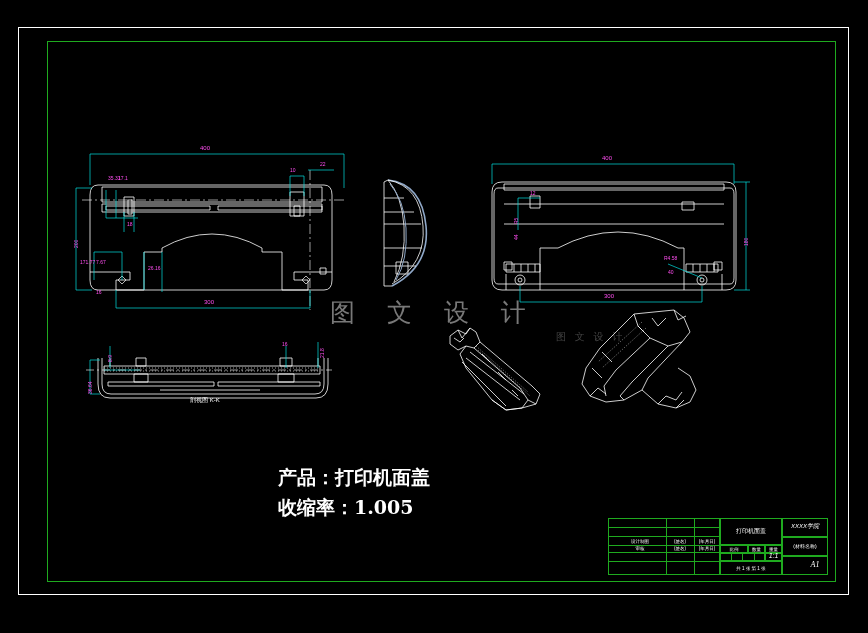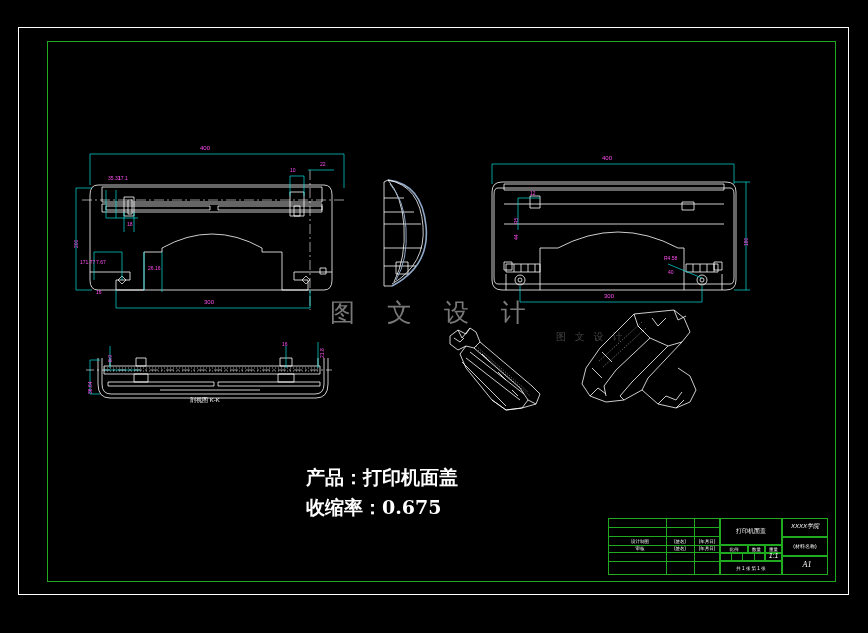--- a/index.html
+++ b/index.html
@@ -26,21 +26,21 @@
   .whtxt{position:absolute;color:#fff;font-size:5px;line-height:5px;white-space:nowrap;}
 
   
   .watermark{left:330px;top:296px;color:#8d8d8d;font-size:25px;letter-spacing:12px;
              font-family:"DejaVu Sans",sans-serif;white-space:nowrap;opacity:.85;}
   .watermark2{left:556px;top:330px;color:#707070;font-size:10px;letter-spacing:3px;white-space:nowrap;opacity:.6;}
 
   
   .prodblock{left:278px;top:462px;color:#fff;font-family:"DejaVu Serif",serif;
              font-size:19px;line-height:30px;white-space:nowrap;font-style:italic;font-weight:600;}
-  .prodblock div{font-style:normal;margin-left:28px;}
+  .prodblock div{font-style:normal;}
 
   
   .titleblock{left:608px;top:518px;width:220px;height:57px;}
   .tb-cell{position:absolute;box-sizing:border-box;border:1px solid #1faa1f;}
   .tb-txt{position:absolute;color:#ffffff;font-size:4.5px;line-height:5px;white-space:nowrap;
           text-align:center;font-family:"Liberation Sans",sans-serif;}
   .tb-txt.b{font-size:6px;line-height:7px;}
   .tb-txt.i{font-style:italic;font-size:7px;}
 
   svg{position:absolute;overflow:visible;}
@@ -323,21 +323,21 @@
       </g>
       <g stroke="#ffffff" stroke-width="0.5" stroke-dasharray="1 1.6">
         <path d="M70 14 L26 54"></path>
         <path d="M74 20 L30 60"></path>
       </g>
     </svg>
   </div>
 
   <div class="abs prodblock">
     <div>产品：打印机面盖</div>
-    <div>收缩率：0.675</div>
+    <div>收缩率：1.005</div>
   </div>
 
   <div class="abs titleblock">
 
     <div class="tb-cell" style="left:0;top:0;width:220px;height:57px;"></div>
 
     <div class="tb-cell" style="left:0;top:0;width:112px;height:57px;"></div>
     <div class="ln lnh gr" style="left:0;top:9px;width:112px;"></div>
     <div class="ln lnh gr" style="left:0;top:18px;width:112px;"></div>
     <div class="ln lnh gr" style="left:0;top:27px;width:112px;"></div>
@@ -371,16 +371,16 @@
     <div class="tb-txt i" style="left:157px;top:35px;width:17px;">1:1</div>
 
     <div class="tb-cell" style="left:112px;top:43px;width:62px;height:14px;"></div>
     <div class="tb-txt" style="left:112px;top:48px;width:62px;">共 1 张 第 1 张</div>
 
     <div class="tb-cell" style="left:174px;top:0;width:46px;height:19px;"></div>
     <div class="tb-txt i" style="left:174px;top:6px;width:46px;font-size:6px;">XXXX学院</div>
     <div class="tb-cell" style="left:174px;top:19px;width:46px;height:19px;"></div>
     <div class="tb-txt" style="left:174px;top:26px;width:46px;font-size:5px;">(材料名称)</div>
     <div class="tb-cell" style="left:174px;top:38px;width:46px;height:19px;"></div>
-    <div class="tb-txt i" style="left:176px;top:44px;width:46px;font-size:8px;font-family:Liberation Serif, serif;">A1</div>
+    <div class="tb-txt i" style="left:184px;top:44px;width:46px;font-size:8px;font-family:Liberation Serif, serif;">A1</div>
   </div>
 
 </div>
 
 </body></html>

